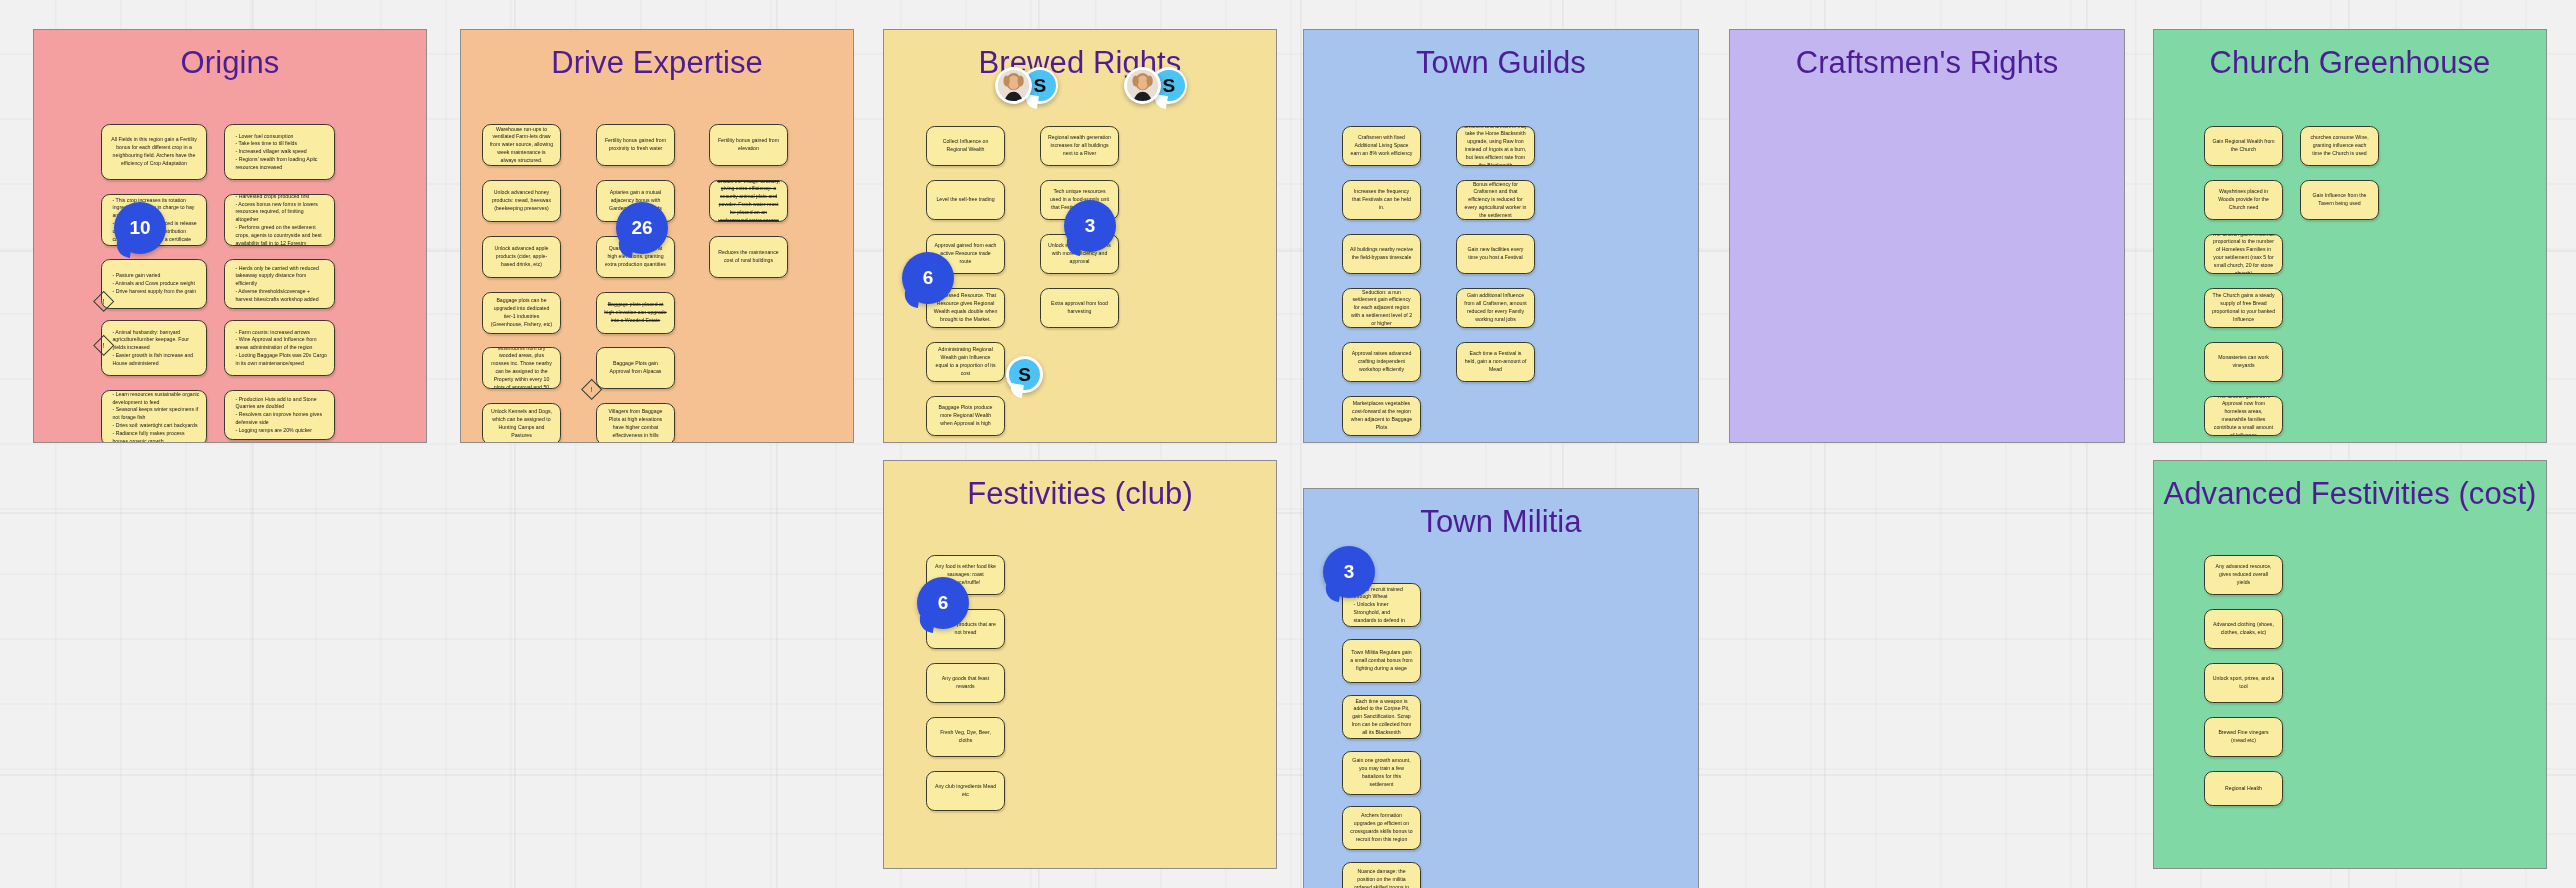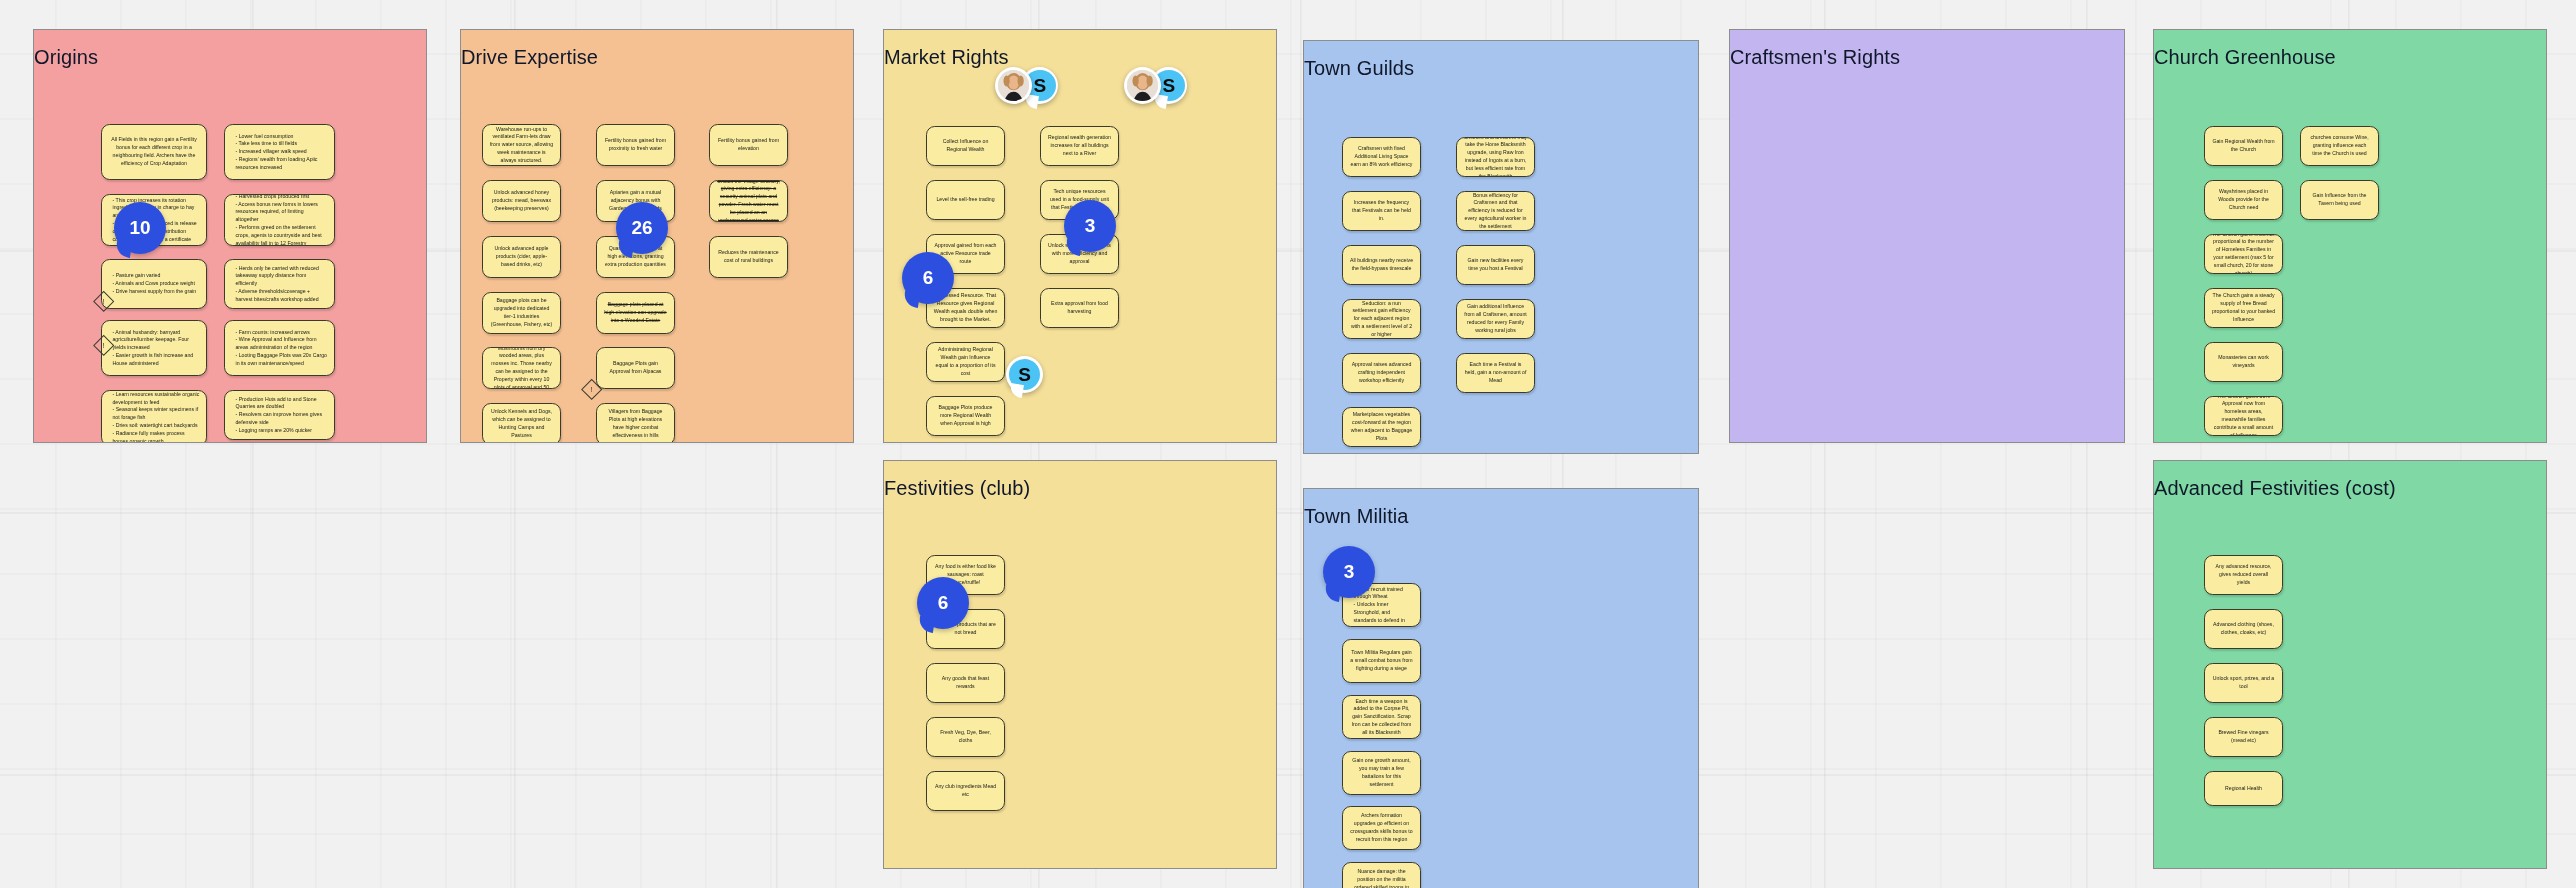--- a/index.html
+++ b/index.html
@@ -33,24 +33,24 @@
 
   
   .frame {
     position: absolute;
     border: 1px solid #8d8d8d;
     overflow: hidden;
   }
   .frame-title {
     position: absolute;
     left: 0; right: 0;
-    text-align: left;
-    font-size: 20px;
+    text-align: center;
+    font-size: 31px;
     font-weight: 400;
-    color: #0f172a;
+    color: #4c1d95;
     letter-spacing: 0.1px;
     white-space: nowrap;
     line-height: 1;
   }
 
   
   .note {
     position: absolute;
     background: #faeda1;
     border: 1.2px solid #3b3b2d;
@@ -276,21 +276,21 @@
       </div>
       <div class="note" style="left: 248px; top: 206px; width: 79px; height: 42px;">
         <div class="note-text">Reduces the maintenance cost of rural buildings</div>
       </div>
       <div class="diamond" style="left: 123px; top: 352px;">
         <span>!</span>
       </div>
     </div>
     <div class="comment-bubble" style="left: 616px; top: 202px;">26</div>
     <div class="frame" style="left: 883px; top: 29px; width: 394px; height: 414px; background: rgb(245, 224, 154);">
-      <div class="frame-title" style="top: 17.3px;">Market Rights</div>
+      <div class="frame-title" style="top: 17.3px;">Brewed Rights</div>
       <div class="note" style="left: 42px; top: 96px; width: 79px; height: 40px;">
         <div class="note-text">Collect Influence on Regional Wealth</div>
       </div>
       <div class="note" style="left: 42px; top: 150px; width: 79px; height: 40px;">
         <div class="note-text">Level the sell-free trading</div>
       </div>
       <div class="note" style="left: 42px; top: 204px; width: 79px; height: 40px;">
         <div class="note-text">Approval gained from each active Resource trade route</div>
       </div>
       <div class="note" style="left: 42px; top: 258px; width: 79px; height: 40px;">
@@ -345,21 +345,21 @@
       </div>
       <div class="initial-wrap">
         <div class="initial">S</div>
       </div>
     </div>
     <div class="presence solo-initial" style="left: 1006px; top: 356px;">
       <div class="initial-wrap">
         <div class="initial">S</div>
       </div>
     </div>
-    <div class="frame" style="left: 1303px; top: 40px; width: 396px; height: 414px; background: rgb(166, 196, 238);">
+    <div class="frame" style="left: 1303px; top: 29px; width: 396px; height: 414px; background: rgb(166, 196, 238);">
       <div class="frame-title" style="top: 17.3px;">Town Guilds</div>
       <div class="note" style="left: 38px; top: 96px; width: 79px; height: 40px;">
         <div class="note-text">Craftsmen with fixed Additional Living Space earn an 8% work efficiency</div>
       </div>
       <div class="note" style="left: 38px; top: 150px; width: 79px; height: 40px;">
         <div class="note-text">Increases the frequency that Festivals can be held in.</div>
       </div>
       <div class="note" style="left: 38px; top: 204px; width: 79px; height: 40px;">
         <div class="note-text">All buildings nearby receive the field-bypass timescale</div>
       </div>

